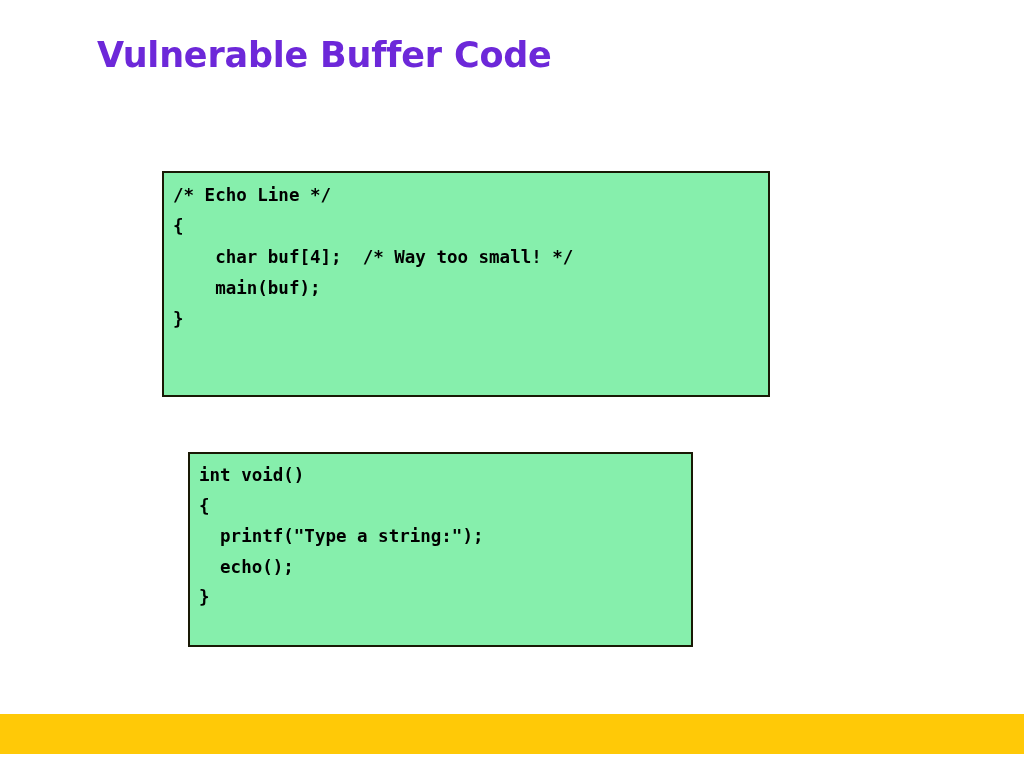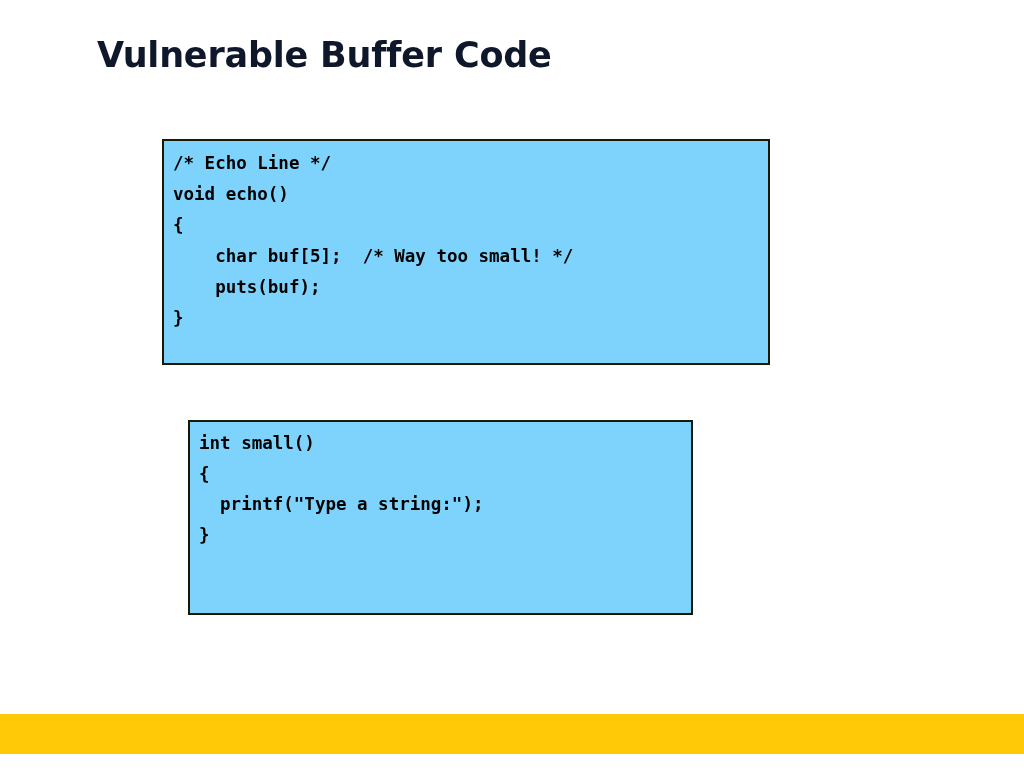--- a/index.html
+++ b/index.html
@@ -27,36 +27,37 @@
 
   
   .slide-title {
     position: absolute;
     left: 97px;
     top: 33px;
     width: 860px;
     font-family: "DejaVu Sans", "Liberation Sans", sans-serif;
     font-size: 35px;
     font-weight: bold;
-    color: #0f172a;
+    color: #6d28d9;
     letter-spacing: -0.2px;
     line-height: 44px;
     white-space: nowrap;
   }
 
   
   .code-box {
     position: absolute;
-    background: #7dd3fc;
+    background: #86efac;
     border: 2px solid #191905;
     box-sizing: border-box;
     font-family: "DejaVu Sans Mono", "Liberation Mono", monospace;
     font-weight: bold;
     color: #000000;
     overflow: hidden;
+    margin-top: 32px;
   }
 
   .code-box .code-line {
     white-space: pre;
     margin: 0;
   }
 
   #code-box-echo {
     left: 162px;
     top: 139px;
@@ -89,29 +90,29 @@
 </style>
 </head>
 <body>
 
 <div class="slide">
 
   <div class="slide-title">Vulnerable Buffer Code</div>
 
   <div class="code-box" id="code-box-echo">
     <div class="code-line">/* Echo Line */</div>
-    <div class="code-line">void echo()</div>
     <div class="code-line">{</div>
-    <div class="code-line">    char buf[5];  /* Way too small! */</div>
-    <div class="code-line">    puts(buf);</div>
+    <div class="code-line">    char buf[4];  /* Way too small! */</div>
+    <div class="code-line">    main(buf);</div>
     <div class="code-line">}</div>
   </div>
 
   <div class="code-box" id="code-box-main">
-    <div class="code-line">int small()</div>
+    <div class="code-line">int void()</div>
     <div class="code-line">{</div>
     <div class="code-line">  printf("Type a string:");</div>
+    <div class="code-line">  echo();</div>
     <div class="code-line">}</div>
   </div>
 
   <div class="footer-band"></div>
 
 </div>
 
 </body></html>

